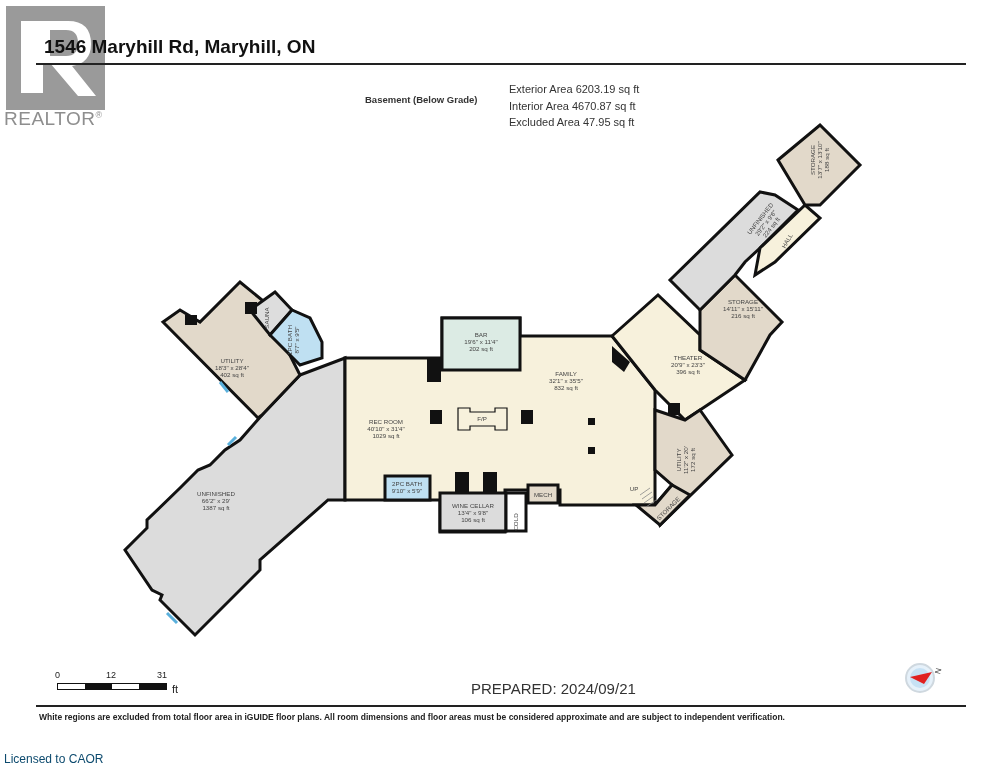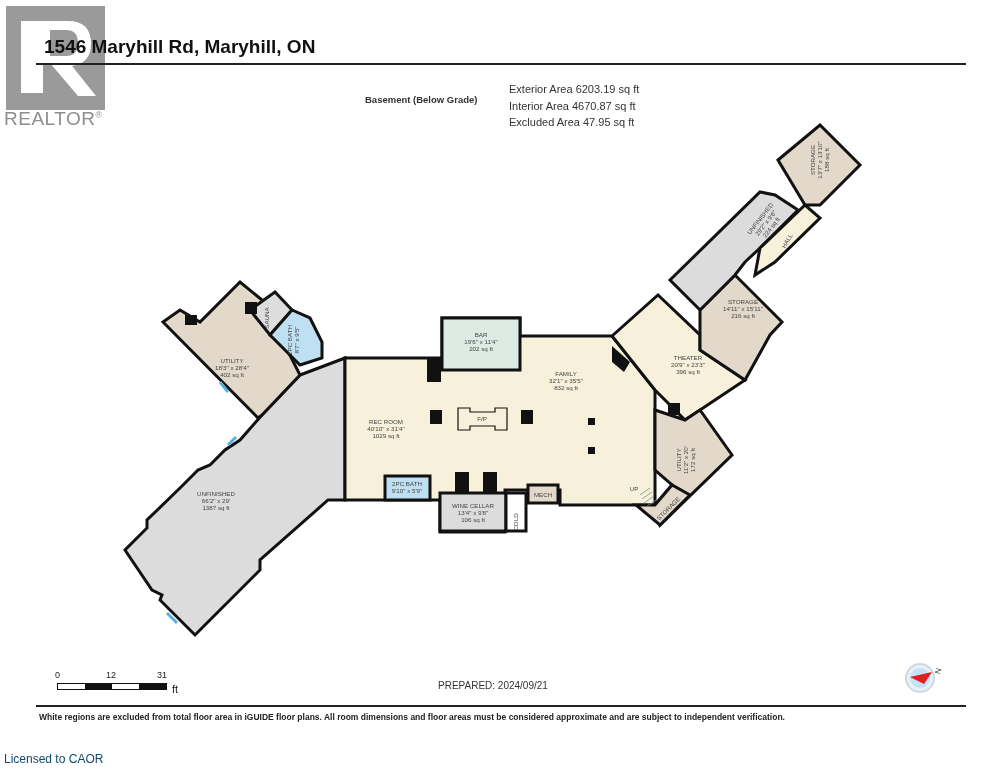--- a/index.html
+++ b/index.html
@@ -11,21 +11,21 @@
   .title-rule { position:absolute; left:36px; top:63px; width:930px; height:2px; background:#222; }
   .level-label { position:absolute; left:365px; top:72px; font-size:9.5px; font-weight:bold; color:#333;margin-top:22px; }
   .areas { position:absolute; left:509px; top:81px; font-size:11px; color:#333; line-height:16.5px; }
   svg.plan { position:absolute; left:0; top:0; }
   .room-label { font-family:"Liberation Sans", sans-serif; font-size:6.2px; fill:#444; text-anchor:middle; }
   .scale { position:absolute; left:55px; top:670px; width:140px; height:30px; }
   .scale .nums { position:absolute; top:0; left:0; width:140px; font-size:9px; color:#222; }
   .scale .bar { position:absolute; top:13px; left:2px; width:108px; height:5px; border:1px solid #111; display:flex; }
   .scale .seg { flex:1; height:5px; }
   .scale .ft { position:absolute; left:117px; top:13px; font-size:11px; }
-  .prepared { position:absolute; left:438px; top:680px; font-size:10px; color:#333; }
+  .prepared { position:absolute; left:471px; top:680px; font-size:15px; color:#333; }
   .compass { position:absolute; left:900px; top:660px; width:50px; height:35px; }
   .bottom-rule { position:absolute; left:36px; top:705px; width:930px; height:2px; background:#222; }
   .disclaimer { position:absolute; left:39px; top:712px; font-size:8.5px; color:#222;font-weight:bold; }
   .licensed { position:absolute; left:4px; top:752px; font-size:12px; color:#0c4a6e; }
 </style>
 </head>
 <body>
 
 <svg class="logo" viewBox="0 0 99 104">
   <rect x="0" y="0" width="99" height="104" fill="#9a9a9a"></rect>

